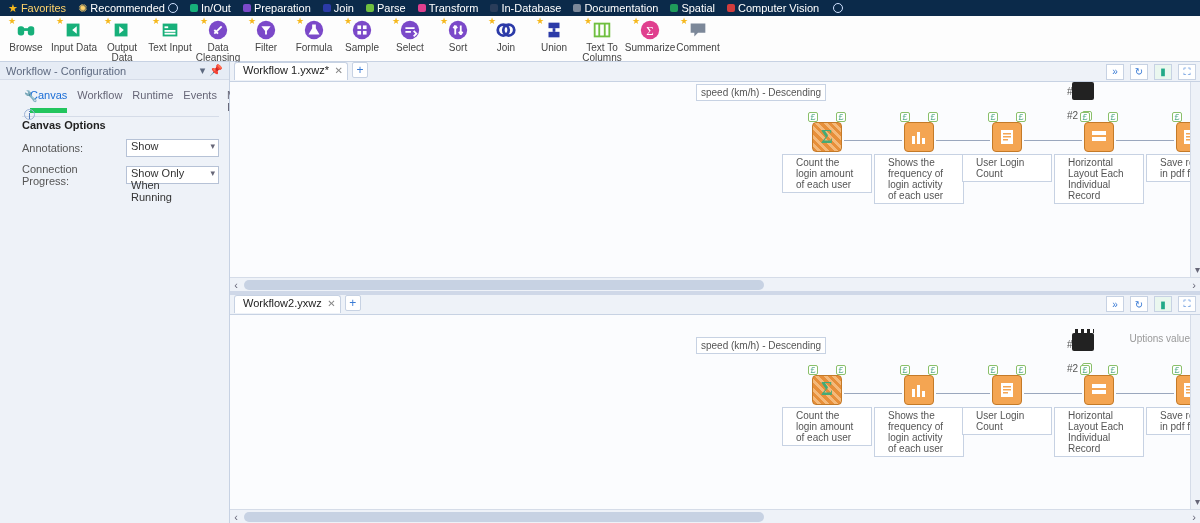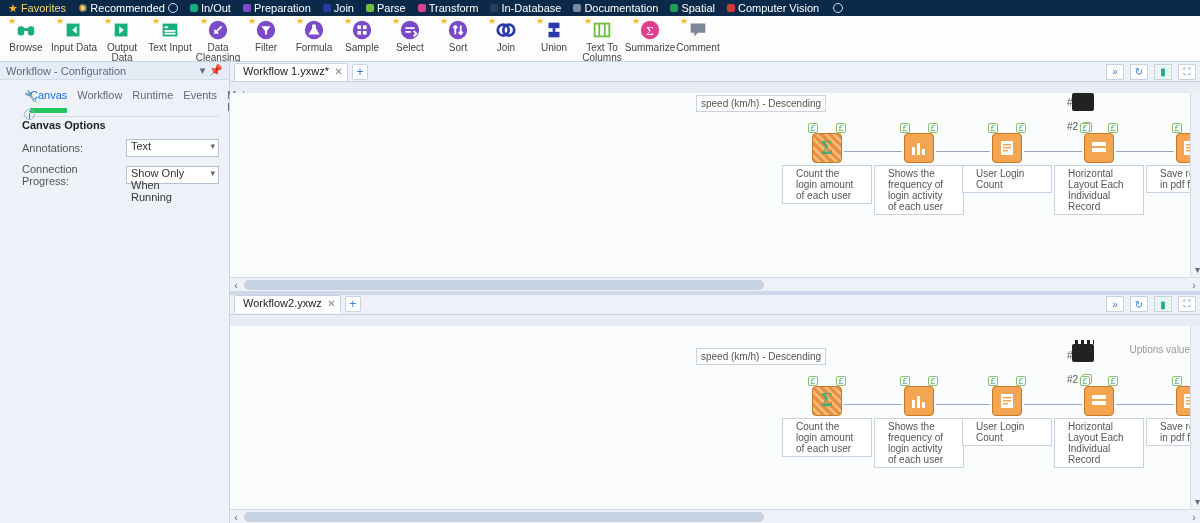--- a/index.html
+++ b/index.html
@@ -44,36 +44,36 @@
   .form-row { display:flex; align-items:center; margin:6px 0; font-size:11px; }
   .form-row .flab { width:104px; color:#555; }
   .form-row select, .form-row .selectbox {
     flex:1; height:18px; border:1px solid #b6c2d6; background:#fff; font-size:11px;
     padding:0 18px 0 4px; appearance:none; position:relative; color:#333; }
   .selectwrap { flex:1; position:relative; }
   .selectwrap::after { content:"▾"; position:absolute; right:4px; top:2px;
     font-size:9px; color:#667; pointer-events:none; }
   
   .workspace { flex:1; display:flex; flex-direction:column; background:#e8edf5; }
-  .wtab-bar { display:flex; align-items:center; height:20px; background:#eef2f8;
+  .wtab-bar { display:flex; height:20px; background:#eef2f8;
     border-bottom:1px solid #c7d2e3; padding-left:4px; gap:4px; position:relative; }
   .wtab { background:#fff; border:1px solid #c7d2e3; border-bottom:none;
     padding:1px 18px 1px 8px; height:18px; position:relative; font-size:11px;
     border-radius:3px 3px 0 0; }
   .wtab .close { position:absolute; right:4px; top:2px; font-size:10px; color:#888;
     cursor:pointer; }
   .plus-tab { width:16px; height:16px; border:1px solid #c7d2e3; background:#fff;
     display:flex; align-items:center; justify-content:center; color:#3a7bd5;
     font-size:12px; border-radius:2px; cursor:pointer; }
   .wtab-right { margin-left:auto; display:flex; gap:6px; padding-right:4px;
     align-items:center; }
   .wtab-right .btn { width:18px; height:16px; border:1px solid #c7d2e3;
     background:#fff; display:flex; align-items:center; justify-content:center;
     font-size:10px; color:#3a7bd5; }
-  .canvas { flex:1; background:#fbfcfe; position:relative; overflow:hidden;margin-top:11px; }
+  .canvas { flex:1; background:#fbfcfe; position:relative; overflow:hidden; }
   
   .node { position:absolute; width:90px; text-align:center; }
   .node .ports { height:10px; display:flex; justify-content:space-between;
     padding:0 26px; font-size:9px; }
   .node .ports .p { width:10px; height:10px; background:#fff; border:1px solid #8ac06a;
     border-radius:2px; color:#5a8; line-height:8px; }
   .node .box { width:30px; height:30px; margin:0 auto; background:#f4a552;
     border:1px solid #c47a28; border-radius:4px; display:flex; align-items:center;
     justify-content:center; font-size:14px; color:#fff; }
   .node .cap { border:1px solid #c7d2e3; background:#fff; margin-top:2px;
@@ -335,21 +335,21 @@
           <span>Workflow</span>
           <span>Runtime</span>
           <span>Events</span>
           <span>Meta Info</span>
         </div>
       <div class="section-title">Canvas Options</div>
       <div id="form-rows">
           <div class="form-row">
             <div class="flab">Annotations:</div>
             <div class="selectwrap">
-              <div class="selectbox">Text</div>
+              <div class="selectbox">Show</div>
             </div>
           </div>
           <div class="form-row">
             <div class="flab">Connection Progress:</div>
             <div class="selectwrap">
               <div class="selectbox">Show Only When Running</div>
             </div>
           </div>
         </div>
     </div>

